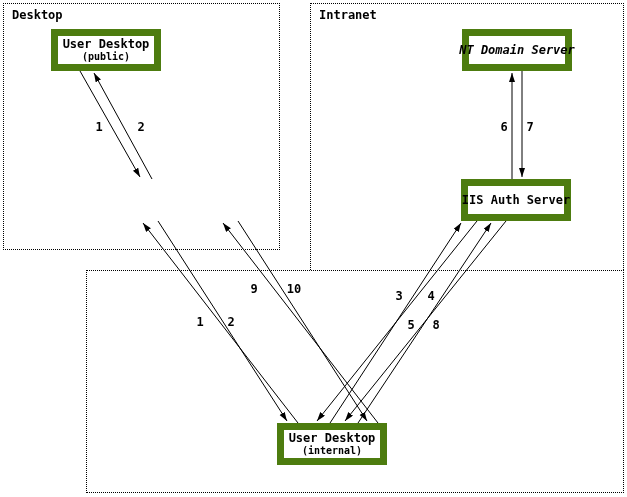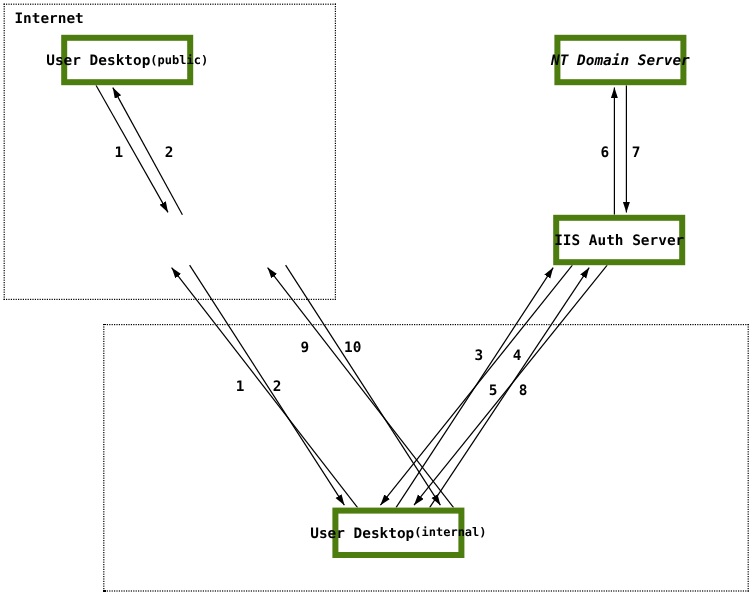--- a/index.html
+++ b/index.html
@@ -6,42 +6,45 @@
   .stage {
     position:relative; width:627px; height:497px; overflow:hidden;
     background:#ffffff; color:#000;
     font-family:"DejaVu Sans Mono","Liberation Mono",monospace;
     font-weight:bold;
   }
   .zone { position:absolute; border:1px dotted #000; box-sizing:border-box; }
   .zone.no-bottom { border-bottom:none; }
   .zone-label { position:absolute; left:8px; top:4px; font-size:12px; white-space:nowrap; }
   .node {
-    position:absolute; box-sizing:border-box; border:5px solid #4d7c0f; background:#fff;
-    display:flex; flex-direction:row; align-items:center; justify-content:center;
+    position:absolute; box-sizing:border-box; border:7px solid #4d7c0f; background:#fff;
+    display:flex; flex-direction:column; align-items:center; justify-content:center;
     text-align:center; z-index:3;
   }
   .node-title { font-size:12px; line-height:13px; white-space:nowrap; }
   .node-subtitle { font-size:10px; line-height:11px; white-space:nowrap;text-align:right; }
   .connections { position:absolute; left:0; top:0; z-index:2; pointer-events:none; }
   .connections line { stroke:#000; stroke-width:1; }
   .edge-label {
     font-family:"DejaVu Sans Mono","Liberation Mono",monospace;
     font-size:12px; font-weight:bold; fill:#000; text-anchor:middle;
   }
 </style>
 </head>
 <body>
 
 <div class="stage">
 
   <div class="zone" style="left:3px; top:3px; width:277px; height:247px;">
-    <span class="zone-label">Internet</span>
+    <span class="zone-label">Desktop</span>
   </div>
 
+  <div class="zone no-bottom" style="left:310px; top:3px; width:314px; height:267px;">
+    <span class="zone-label">Intranet</span>
+  </div>
 
   <div class="zone" style="left:86px; top:270px; width:538px; height:223px;"></div>
 
   <svg class="connections" width="627" height="497" viewBox="0 0 627 497">
     <defs>
       <marker id="ah" markerWidth="10" markerHeight="8" refX="9" refY="3" orient="auto">
         <path d="M0,0 L9,3 L0,6 Z" fill="#000"></path>
       </marker>
     </defs>
 

